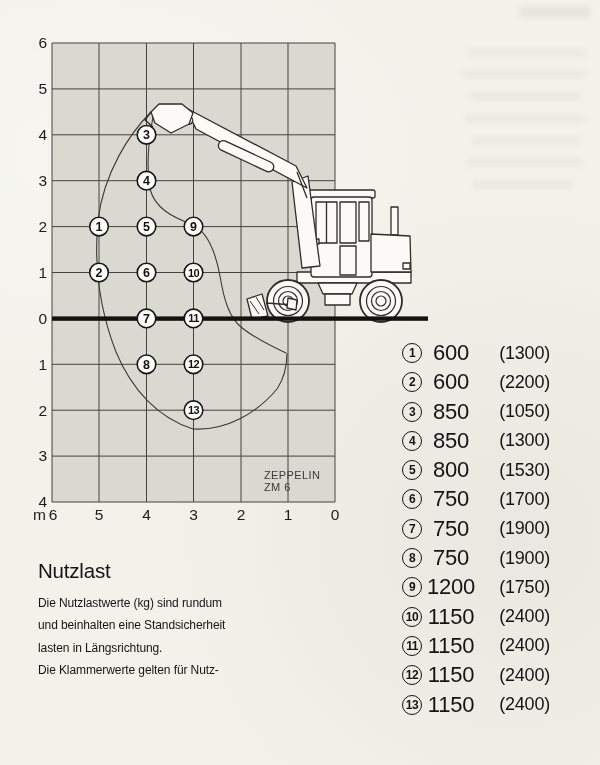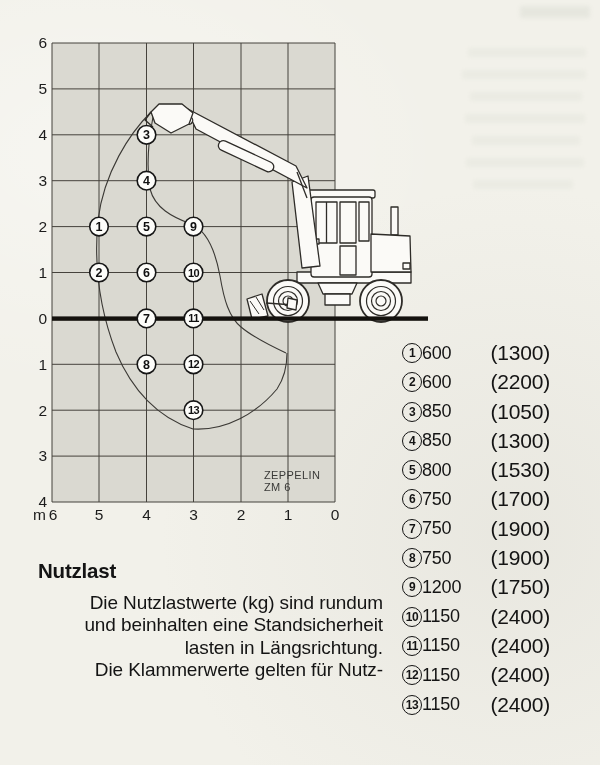--- a/index.html
+++ b/index.html
@@ -18,26 +18,26 @@
   .marker-num{font-size:12.5px;font-weight:700;fill:#111;}
   .marker-num.m2{font-size:11px;letter-spacing:-.5px;}
 
   .loads-table{position:absolute;left:402px;top:343px;display:flex;flex-direction:column;gap:9.3px;}
   .load-row{display:flex;align-items:center;height:20px;}
   .circ{
     box-sizing:border-box;width:20px;height:20px;border:1.6px solid #141414;border-radius:50%;
     display:flex;align-items:center;justify-content:center;
     font-size:12px;font-weight:700;letter-spacing:-.5px;flex:0 0 auto;
   }
-  .load-val{display:inline-block;width:58px;text-align:left;font-size:18px;letter-spacing:-.2px;}
-  .load-par{display:inline-block;width:70px;text-align:right;font-size:21px;letter-spacing:-.2px;}
+  .load-val{display:inline-block;width:58px;text-align:center;font-size:22px;letter-spacing:-.2px;}
+  .load-par{display:inline-block;width:70px;text-align:right;font-size:18px;letter-spacing:-.2px;}
 
   .note{position:absolute;left:38px;top:559px;width:345px;}
-  .note h3{margin:0 0 9px 0;font-size:20.5px;font-weight:700;letter-spacing:-.2px;}
-  .note .ln{font-size:19px;line-height:22.4px;letter-spacing:-.1px;white-space:nowrap;text-align:right;}
+  .note h3{margin:0 0 9px 0;font-size:20.5px;font-weight:400;letter-spacing:-.2px;}
+  .note .ln{font-size:12px;line-height:22.4px;letter-spacing:-.1px;white-space:nowrap;}
 
   .smudge{position:absolute;background:#93a08f;opacity:.07;filter:blur(2px);border-radius:2px;}
 </style>
 </head>
 <body>
 
 <div class="page">
 
   
   <div class="smudge" style="left:520px;top:6px;width:70px;height:12px;opacity:.12;"></div>

